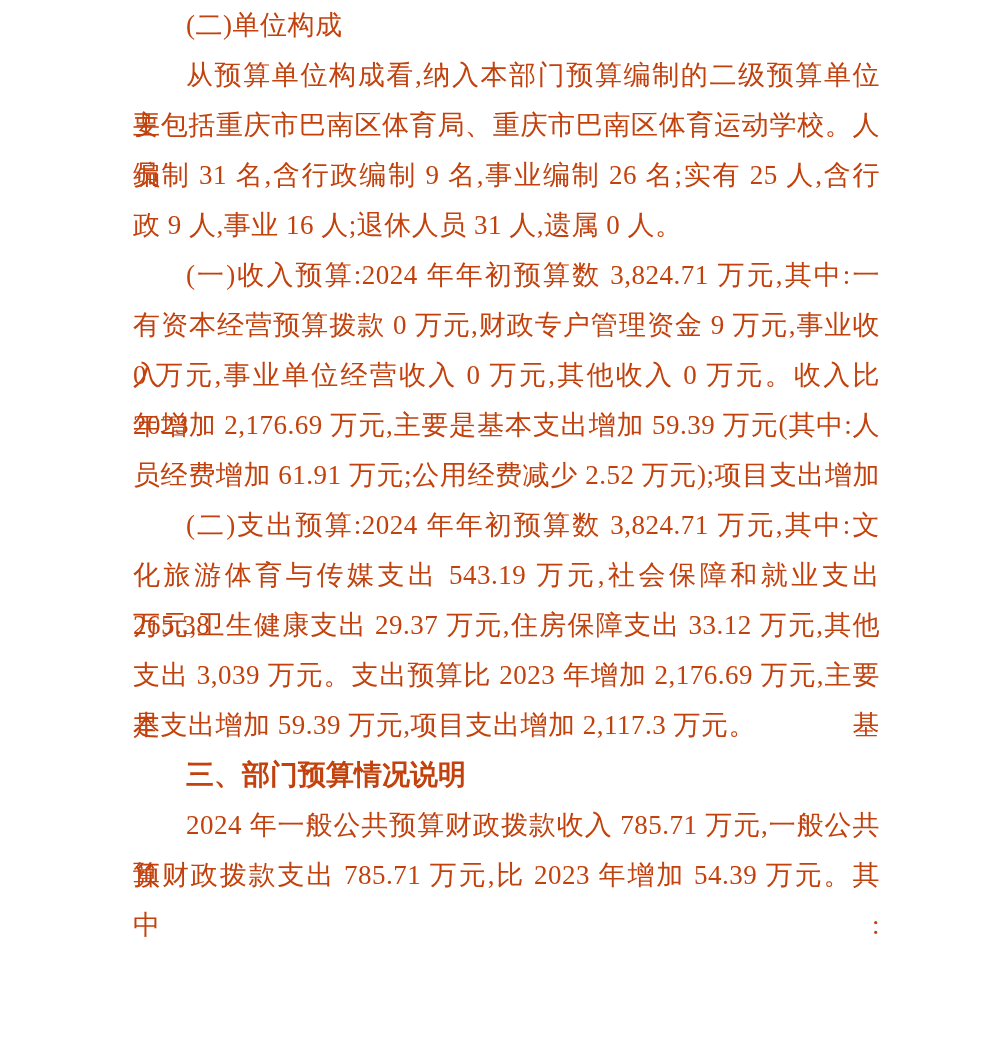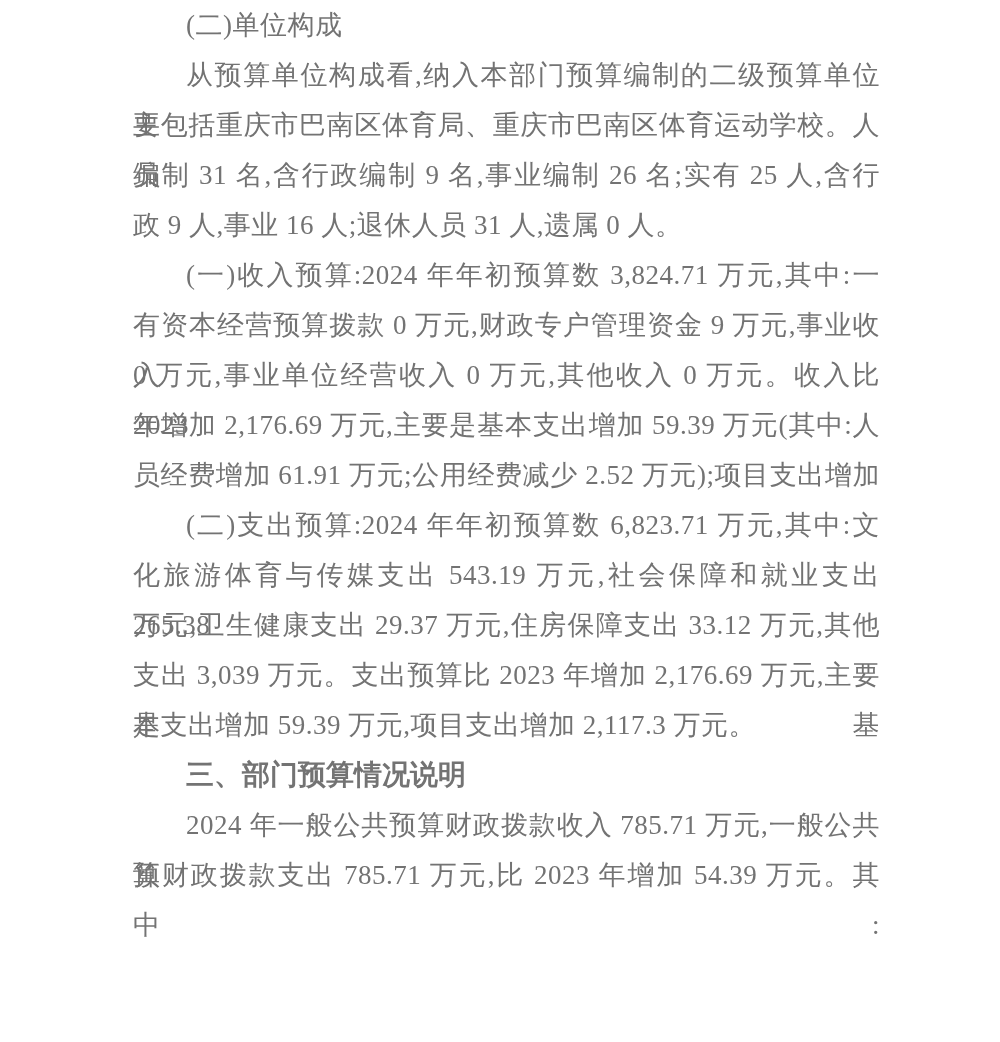--- a/index.html
+++ b/index.html
@@ -19,21 +19,21 @@
     position: absolute;
     left: 133px;
     top: 0;
     width: 747px;
   }
   .ln {
     height: 50px;
     line-height: 50px;
     font-size: 27px;
     font-family: "Liberation Serif", "DejaVu Serif", serif;
-    color: #737373;
+    color: #c2410c;
     text-align: justify;
     text-align-last: left;
     letter-spacing: 0.5px;
   }
   .ln.fill {
     text-align-last: justify;
   }
   .ln.indent {
     text-indent: 53px;
   }
@@ -57,21 +57,21 @@
     <div class="ln fill">编制 31 名,含行政编制 9 名,事业编制 26 名;实有 25 人,含行</div>
     <div class="ln">政 9 人,事业 16 人;退休人员 31 人,遗属 0 人。</div>
 
 
     <div class="ln indent fill">(一)收入预算:2024 年年初预算数 3,824.71 万元,其中:一</div>
     <div class="ln fill">有资本经营预算拨款 0 万元,财政专户管理资金 9 万元,事业收入</div>
     <div class="ln fill">0 万元,事业单位经营收入 0 万元,其他收入 0 万元。收入比 2023</div>
     <div class="ln fill">年增加 2,176.69 万元,主要是基本支出增加 59.39 万元(其中:人</div>
     <div class="ln fill">员经费增加 61.91 万元;公用经费减少 2.52 万元);项目支出增加</div>
 
-    <div class="ln indent fill">(二)支出预算:2024 年年初预算数 6,823.71 万元,其中:文</div>
+    <div class="ln indent fill">(二)支出预算:2024 年年初预算数 3,824.71 万元,其中:文</div>
     <div class="ln fill">化旅游体育与传媒支出 543.19 万元,社会保障和就业支出 265.38</div>
     <div class="ln fill">万元,卫生健康支出 29.37 万元,住房保障支出 33.12 万元,其他</div>
     <div class="ln fill">支出 3,039 万元。支出预算比 2023 年增加 2,176.69 万元,主要是基</div>
     <div class="ln">本支出增加 59.39 万元,项目支出增加 2,117.3 万元。</div>
 
     <div class="ln indent heading">三、部门预算情况说明</div>
 
     <div class="ln indent fill">2024 年一般公共预算财政拨款收入 785.71 万元,一般公共预</div>
     <div class="ln fill">算财政拨款支出 785.71 万元,比 2023 年增加 54.39 万元。其中:</div>
 

